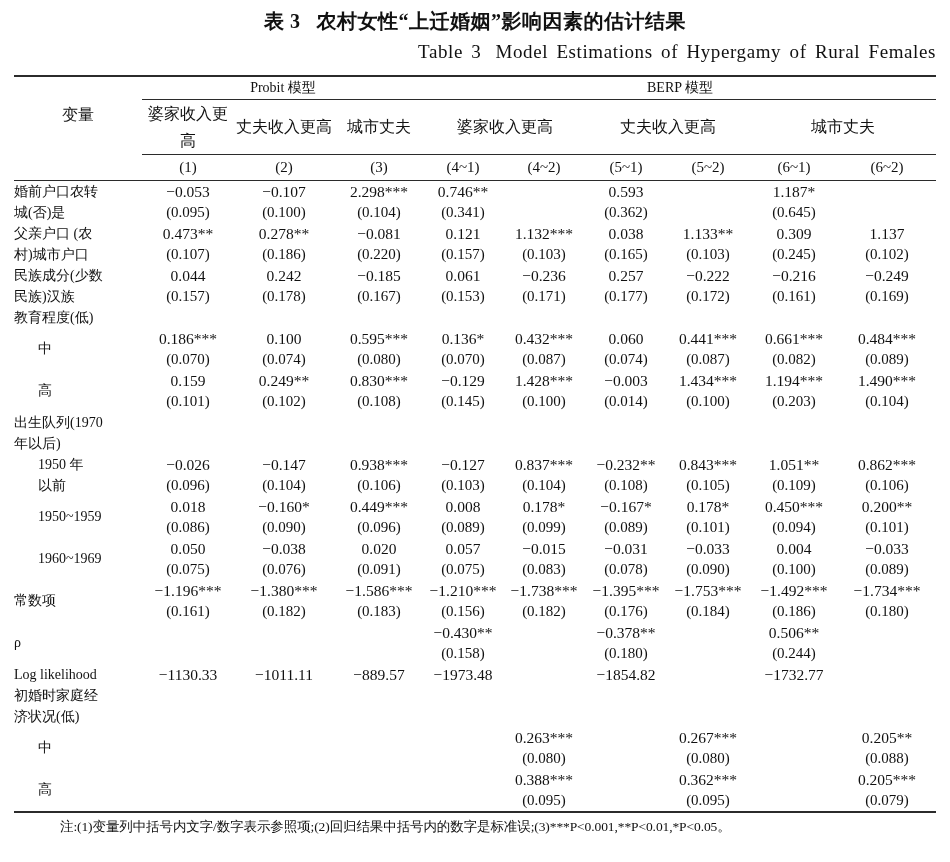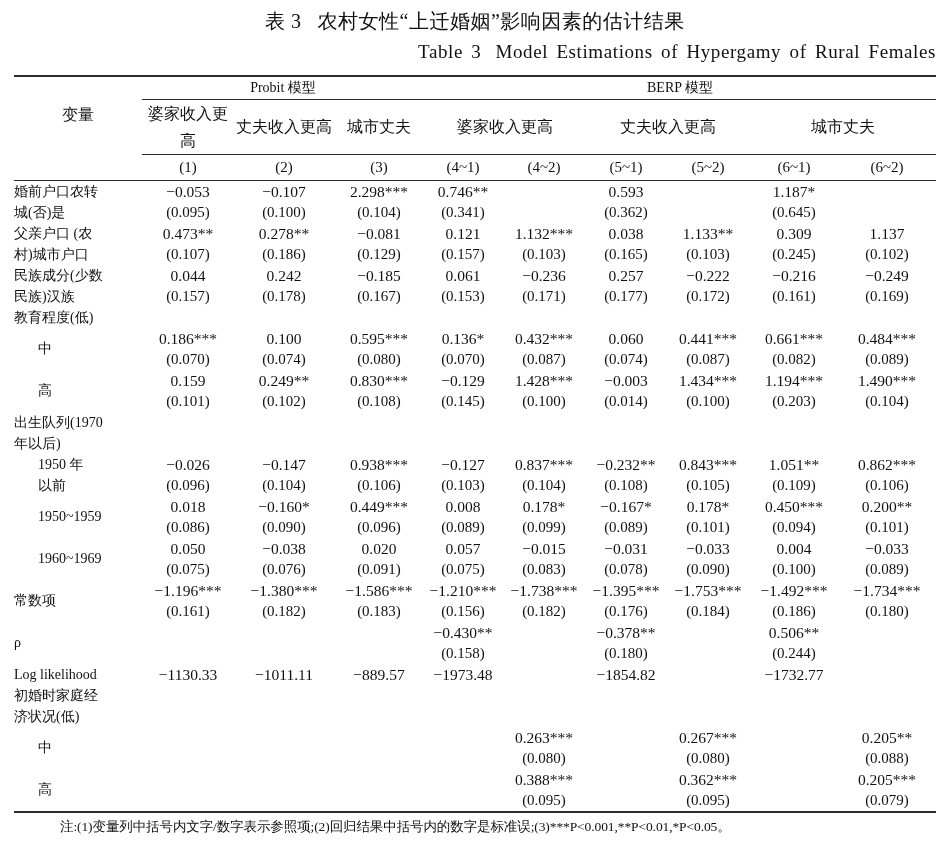--- a/index.html
+++ b/index.html
@@ -19,21 +19,21 @@
     width: 950px;
     height: 862px;
     box-sizing: border-box;
     padding: 0 14px;
   }
 
   
   .title-cn {
     text-align: center;
     font-size: 20px;
-    font-weight: normal;
+    font-weight: bold;
     letter-spacing: 0.5px;
     padding-top: 9px;
     line-height: 1.25;
   }
   .title-cn .tnum { margin-right: 16px; }
   .title-en {
     text-align: right;
     font-size: 19px;
     letter-spacing: 0.6px;
     padding-top: 6px;
@@ -216,21 +216,21 @@
           <td class="num coef">1.132***</td>
           <td class="num coef">0.038</td>
           <td class="num coef">1.133**</td>
           <td class="num coef">0.309</td>
           <td class="num coef">1.137</td>
         </tr>
         <tr class="r">
           <td class="lbl">村)城市户口</td>
           <td class="num se">(0.107)</td>
           <td class="num se">(0.186)</td>
-          <td class="num se">(0.129)</td>
+          <td class="num se">(0.220)</td>
           <td class="num se">(0.157)</td>
           <td class="num se">(0.103)</td>
           <td class="num se">(0.165)</td>
           <td class="num se">(0.103)</td>
           <td class="num se">(0.245)</td>
           <td class="num se">(0.102)</td>
         </tr>
         <tr class="r">
           <td class="lbl">民族成分(少数</td>
           <td class="num coef">0.044</td>

